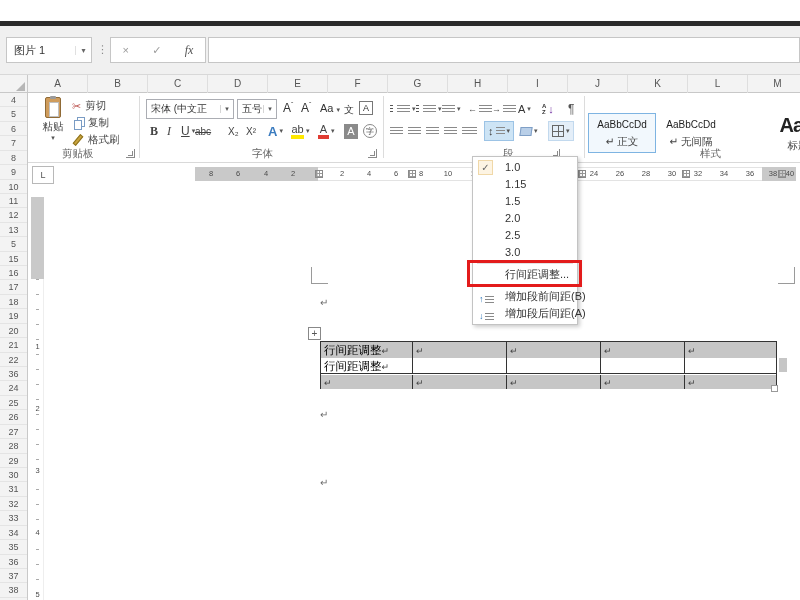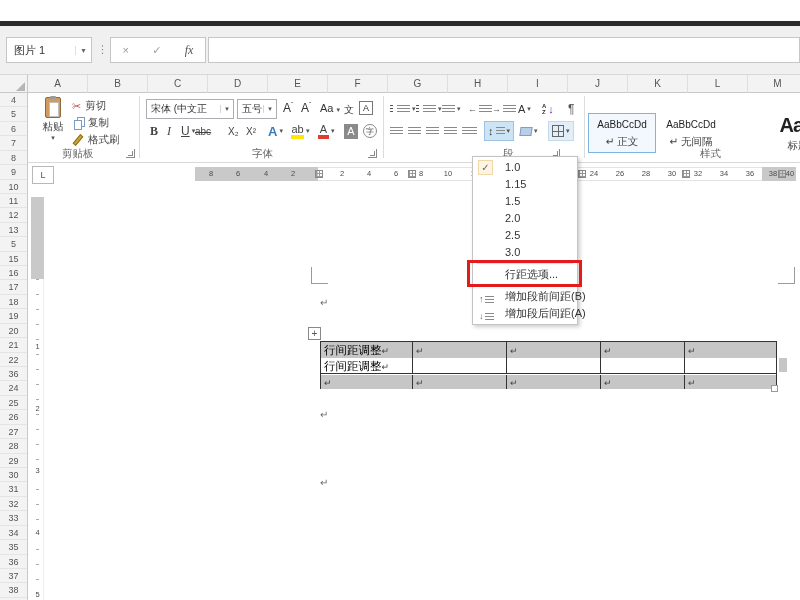--- a/index.html
+++ b/index.html
@@ -467,21 +467,21 @@
   <div class="abs" id="tbl-resize-handle"></div>
 
   <div class="abs" id="ls-menu">
       <div class="menu-item">1.0<div class="mcheck">✓</div></div>
       <div class="menu-item">1.15</div>
       <div class="menu-item">1.5</div>
       <div class="menu-item">2.0</div>
       <div class="menu-item">2.5</div>
       <div class="menu-item">3.0</div>
       <div class="menu-div"></div>
-      <div class="menu-item">行距选项...</div>
+      <div class="menu-item">行间距调整...</div>
       <div class="menu-div"></div>
       <div class="menu-item">增加段前间距(B)<div class="micon">
           <div class="ar">↑</div>
           <div class="ln"></div>
         </div></div>
       <div class="menu-item">增加段后间距(A)<div class="micon">
           <div class="ar">↓</div>
           <div class="ln"></div>
         </div></div>
     </div>

